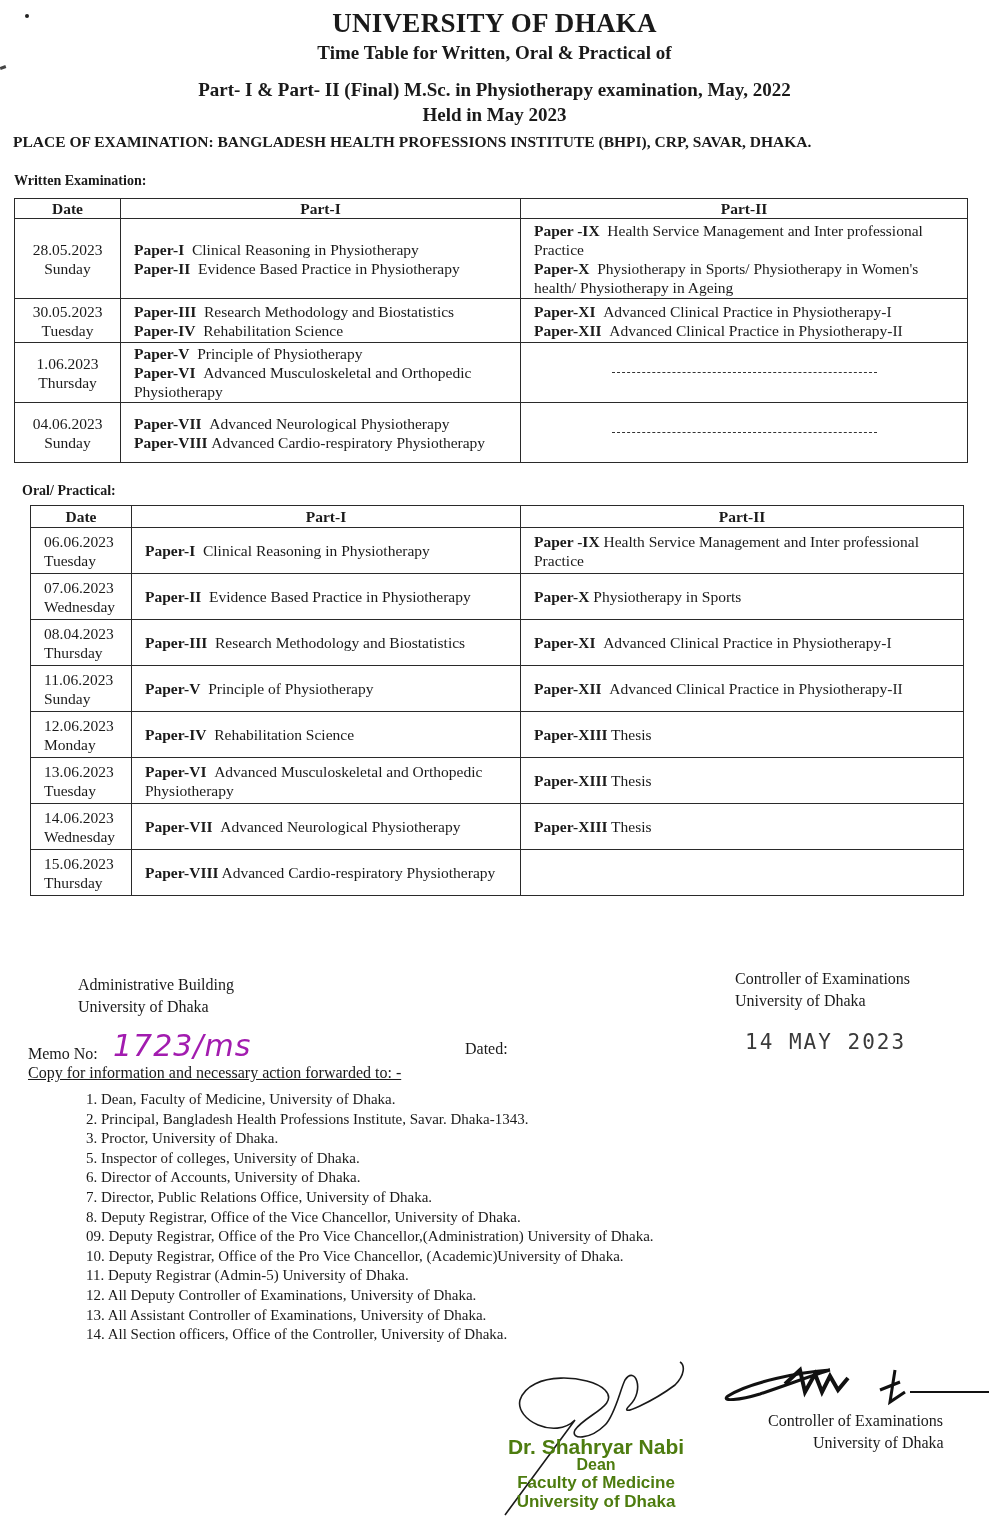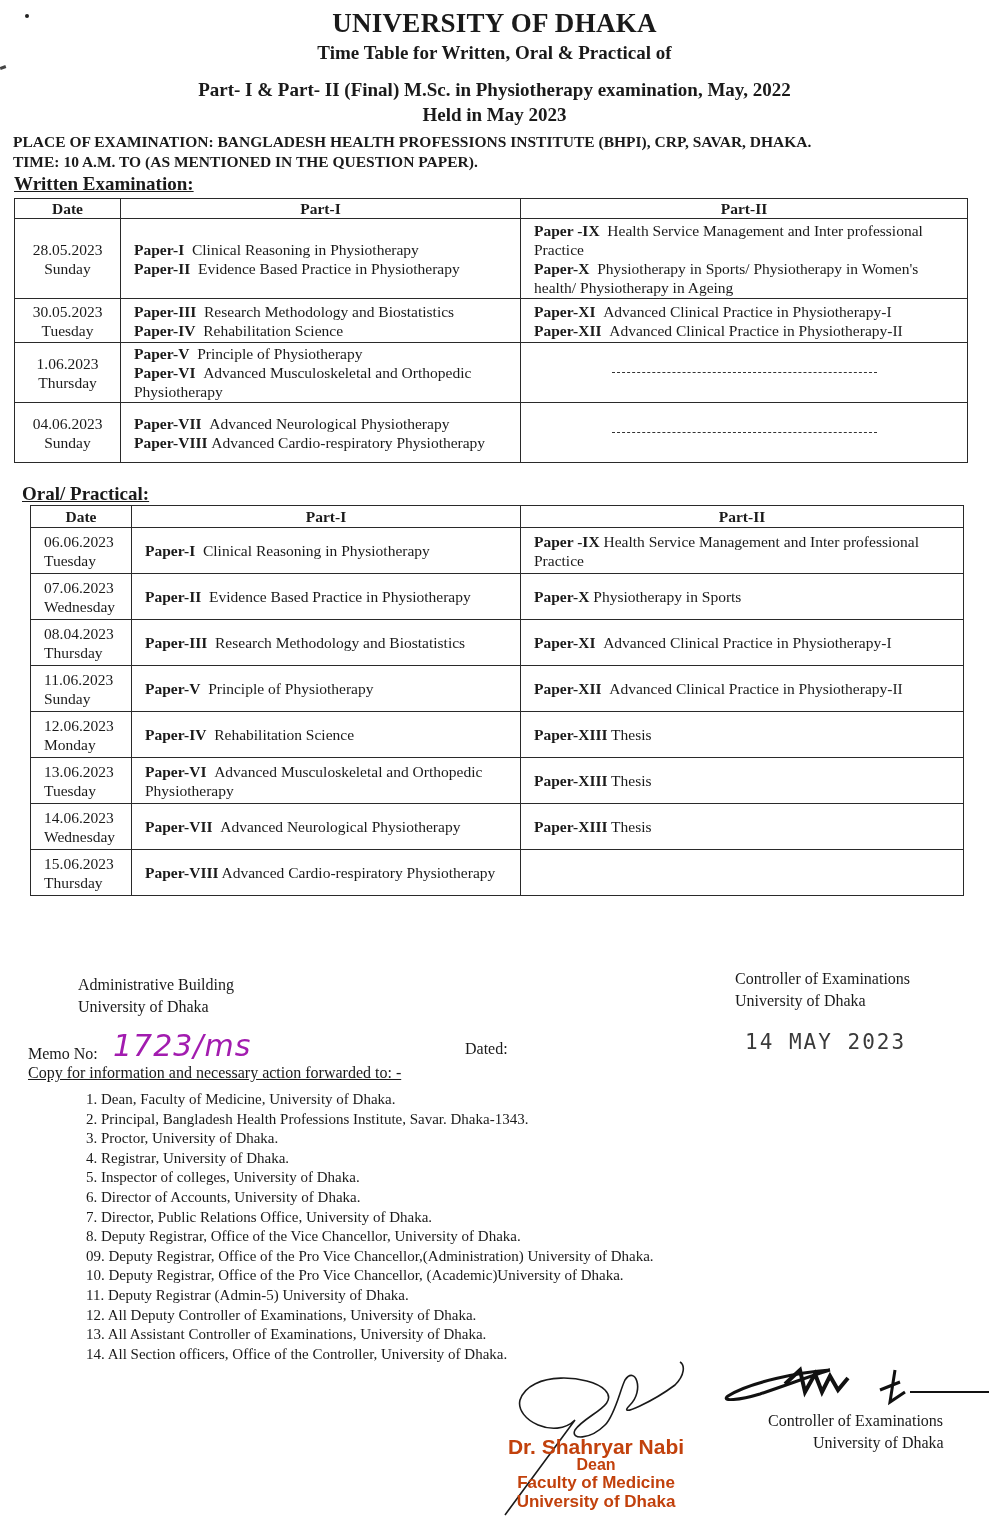--- a/index.html
+++ b/index.html
@@ -13,55 +13,54 @@
   .edge-mark { position: absolute; left: 0; top: 66px; width: 6px; height: 3px; background: #444; transform: rotate(-20deg); }
 
   .title { position: absolute; left: 0; width: 989px; text-align: center; font-weight: bold; }
   .t1 { top: 8px; font-size: 27px; letter-spacing: 0.3px; }
   .t2 { top: 42px; font-size: 19px; }
   .t3 { top: 79px; font-size: 19px; }
   .t4 { top: 104px; font-size: 19px; }
   .info { position: absolute; left: 13px; font-weight: bold; font-size: 15.5px; white-space: nowrap; }
   .i1 { top: 133px; }
   .i2 { top: 153px; }
-  .section-head { position: absolute; font-weight: bold; font-size: 19px; text-decoration: underline; }
+  .section-head { position: absolute; font-weight: bold; font-size: 14px; }
   .sh1 { left: 14px; top: 173px; }
   .sh2 { left: 22px; top: 483px; }
 
   table.tt { position: absolute; border-collapse: collapse; font-size: 15.5px; table-layout: fixed; border-radius: 22px; }
   table.tt td, table.tt th { border: 1.5px solid #2a2a2a; padding: 1px 13px; vertical-align: middle; line-height: 19px; }
   table.tt th { font-weight: bold; text-align: center; font-size: 15.5px; padding: 0 6px; }
   .datecell { text-align: center; }
   .w-table { left: 14px; top: 198px; width: 953px; }
   .o-table { left: 30px; top: 505px; width: 933px; }
   .o-table .datecell { text-align: left; }
   .pname { font-weight: bold; }
   .dash { display: block; margin: 0 auto; width: 265px; border-top: 1.5px dashed #333; height: 0; }
 
   .foot { position: absolute; font-size: 16px; white-space: nowrap; }
   .handwrite { position: absolute; font-family: "DejaVu Sans", sans-serif; font-size: 30px; font-style: italic; color: #a21caf; letter-spacing: 1px; }
   .stamp { position: absolute; font-family: "DejaVu Sans Mono", monospace; font-size: 21px; color: #3a3a3a; letter-spacing: 2px; }
   ol.cc { position: absolute; left: 86px; top: 1090px; margin: 0; padding: 0; list-style: none; font-size: 15px; }
   ol.cc li { height: 19.6px; line-height: 19.6px; white-space: nowrap; }
-  .blue { color: #c2410c; font-family: "Liberation Sans", "DejaVu Sans", sans-serif; font-weight: bold; text-align: center; position: absolute; }
+  .blue { color: #4d7c0f; font-family: "Liberation Sans", "DejaVu Sans", sans-serif; font-weight: bold; text-align: center; position: absolute; }
   .sig-svg { position: absolute; }
 </style>
 </head>
 <body>
 
 <div class="page">
   <div class="dot"></div>
   <div class="edge-mark"></div>
 
   <div class="title t1">UNIVERSITY OF DHAKA</div>
   <div class="title t2">Time Table for Written, Oral &amp; Practical of</div>
   <div class="title t3">Part- I &amp; Part- II (Final) M.Sc. in Physiotherapy examination, May, 2022</div>
   <div class="title t4">Held in May 2023</div>
   <div class="info i1">PLACE OF EXAMINATION: BANGLADESH HEALTH PROFESSIONS INSTITUTE (BHPI), CRP, SAVAR, DHAKA.</div>
-  <div class="info i2">TIME: 10 A.M. TO (AS MENTIONED IN THE QUESTION PAPER).</div>
 
   <div class="section-head sh1">Written Examination:</div>
 
   <table class="tt w-table">
     <colgroup>
         <col style="width:106px">
         <col style="width:400px">
         <col style="width:447px">
       </colgroup>
     <tbody>
@@ -216,21 +215,20 @@
   <div class="foot" style="left:28px; top:1045px;">Memo No:</div>
   <div class="handwrite" style="left:113px; top:1028px;">1723/ms</div>
   <div class="foot" style="left:465px; top:1040px;">Dated:</div>
   <div class="stamp" style="left:745px; top:1030px;">14 MAY 2023</div>
   <div class="foot" style="left:28px; top:1064px;text-decoration:underline;">Copy for information and necessary action forwarded to: -</div>
 
   <ol class="cc">
     <li>1. Dean, Faculty of Medicine, University of Dhaka.</li>
     <li>2. Principal, Bangladesh Health Professions Institute, Savar. Dhaka-1343.</li>
     <li>3. Proctor, University of Dhaka.</li>
-    <li>4. Registrar, University of Dhaka.</li>
     <li>5. Inspector of colleges, University of Dhaka.</li>
     <li>6. Director of Accounts, University of Dhaka.</li>
     <li>7. Director, Public Relations Office, University of Dhaka.</li>
     <li>8. Deputy Registrar, Office of the Vice Chancellor, University of Dhaka.</li>
     <li>09. Deputy Registrar, Office of the Pro Vice Chancellor,(Administration) University of Dhaka.</li>
     <li>10. Deputy Registrar, Office of the Pro Vice Chancellor, (Academic)University of Dhaka.</li>
     <li>11. Deputy Registrar (Admin-5) University of Dhaka.</li>
     <li>12. All Deputy Controller of Examinations, University of Dhaka.</li>
     <li>13. All Assistant Controller of Examinations, University of Dhaka.</li>
     <li>14. All Section officers, Office of the Controller, University of Dhaka.</li>

